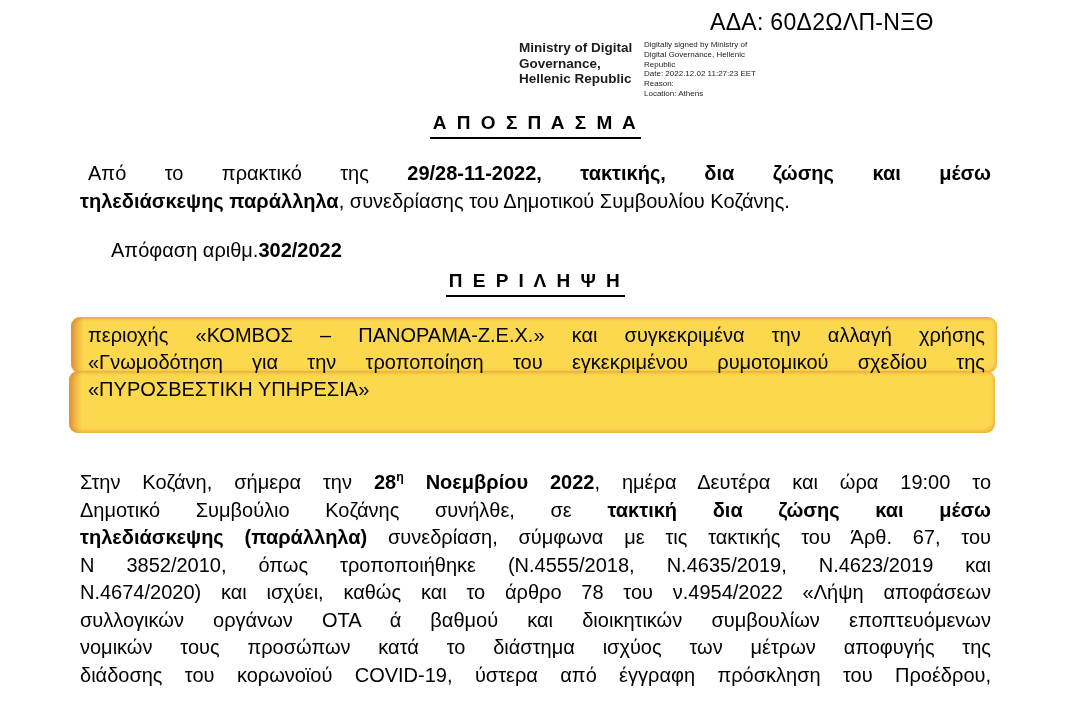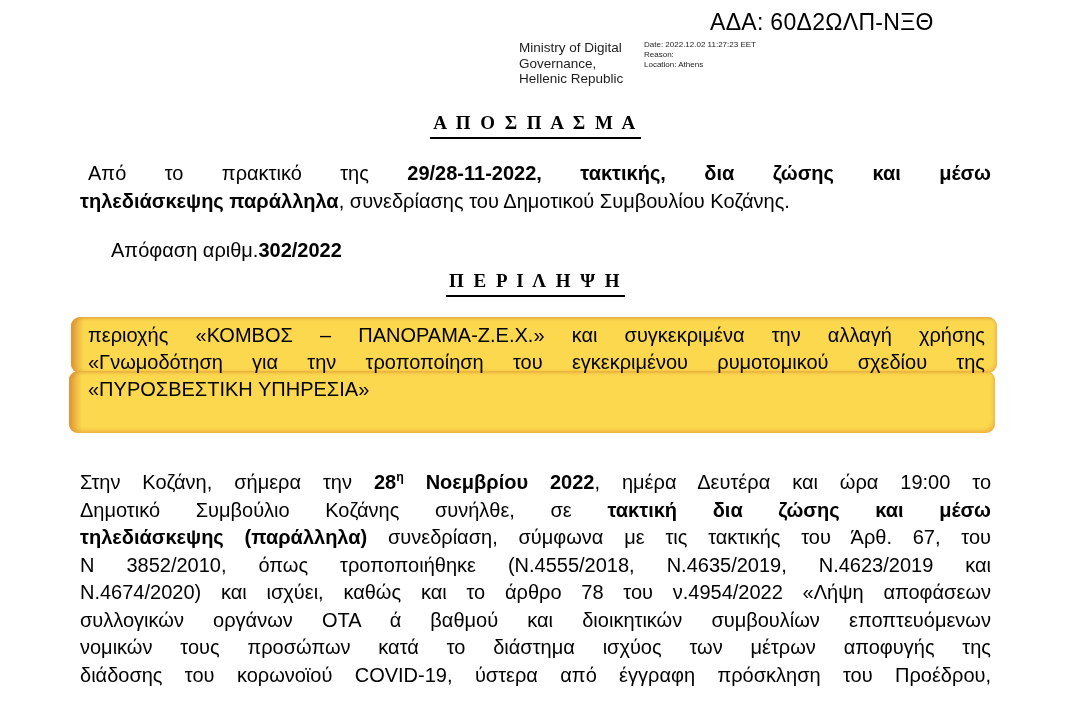--- a/index.html
+++ b/index.html
@@ -25,39 +25,38 @@
   .ada{
     position:absolute;left:710px;top:9px;
     font-size:23px;white-space:nowrap;letter-spacing:0.3px;text-align:right;
   }
   
   .sig{
     position:absolute;left:519px;top:40px;
     display:flex;gap:9px;align-items:flex-start;
   }
   .sig-name{
-    width:116px;font-size:13.5px;line-height:1.16;color:#1c1c1c;
+    width:116px;font-size:13.5px;line-height:1.16;color:#1c1c1c;font-weight:bold;
   }
   .sig-details{
     width:122px;font-size:8px;line-height:1.22;color:#1c1c1c;
   }
   
   .content{
     position:absolute;left:80px;top:112px;width:911px;
   }
   .doc-title,.summary-title{
     text-align:center;font-size:19px;font-weight:bold;
   }
   .doc-title .u,.summary-title .u{
     display:inline-block;
     border-bottom:2.5px solid #000;
     padding:0 3px 3px 3px;
     letter-spacing:2.5px;
     white-space:pre;
-    font-family:Liberation Serif, serif;
   }
   .jline{
     font-size:20px;line-height:28px;
     text-align:justify;text-align-last:justify;
   }
   .jline.noj{text-align-last:left;}
   .b{font-weight:bold;}
   .i{}
   .sup{vertical-align:super;font-size:0.62em;line-height:0;}
   .intro{margin-top:20px;}
@@ -95,20 +94,21 @@
 </head>
 <body>
 
 <div class="page">
 
   <div class="ada">ΑΔΑ: 60Δ2ΩΛΠ-ΝΞΘ</div>
 
   <div class="sig">
     <div class="sig-name">Ministry of Digital Governance, Hellenic Republic</div>
     <div class="sig-details">
+        <div>Digitally signed by Ministry of Digital Governance, Hellenic Republic</div>
         <div>Date: 2022.12.02 11:27:23 EET</div>
         <div>Reason:</div>
         <div>Location: Athens</div>
       </div>
   </div>
 
   <div class="content">
 
     <div class="doc-title">
       <span class="u">Α Π Ο Σ Π Α Σ Μ Α</span>

